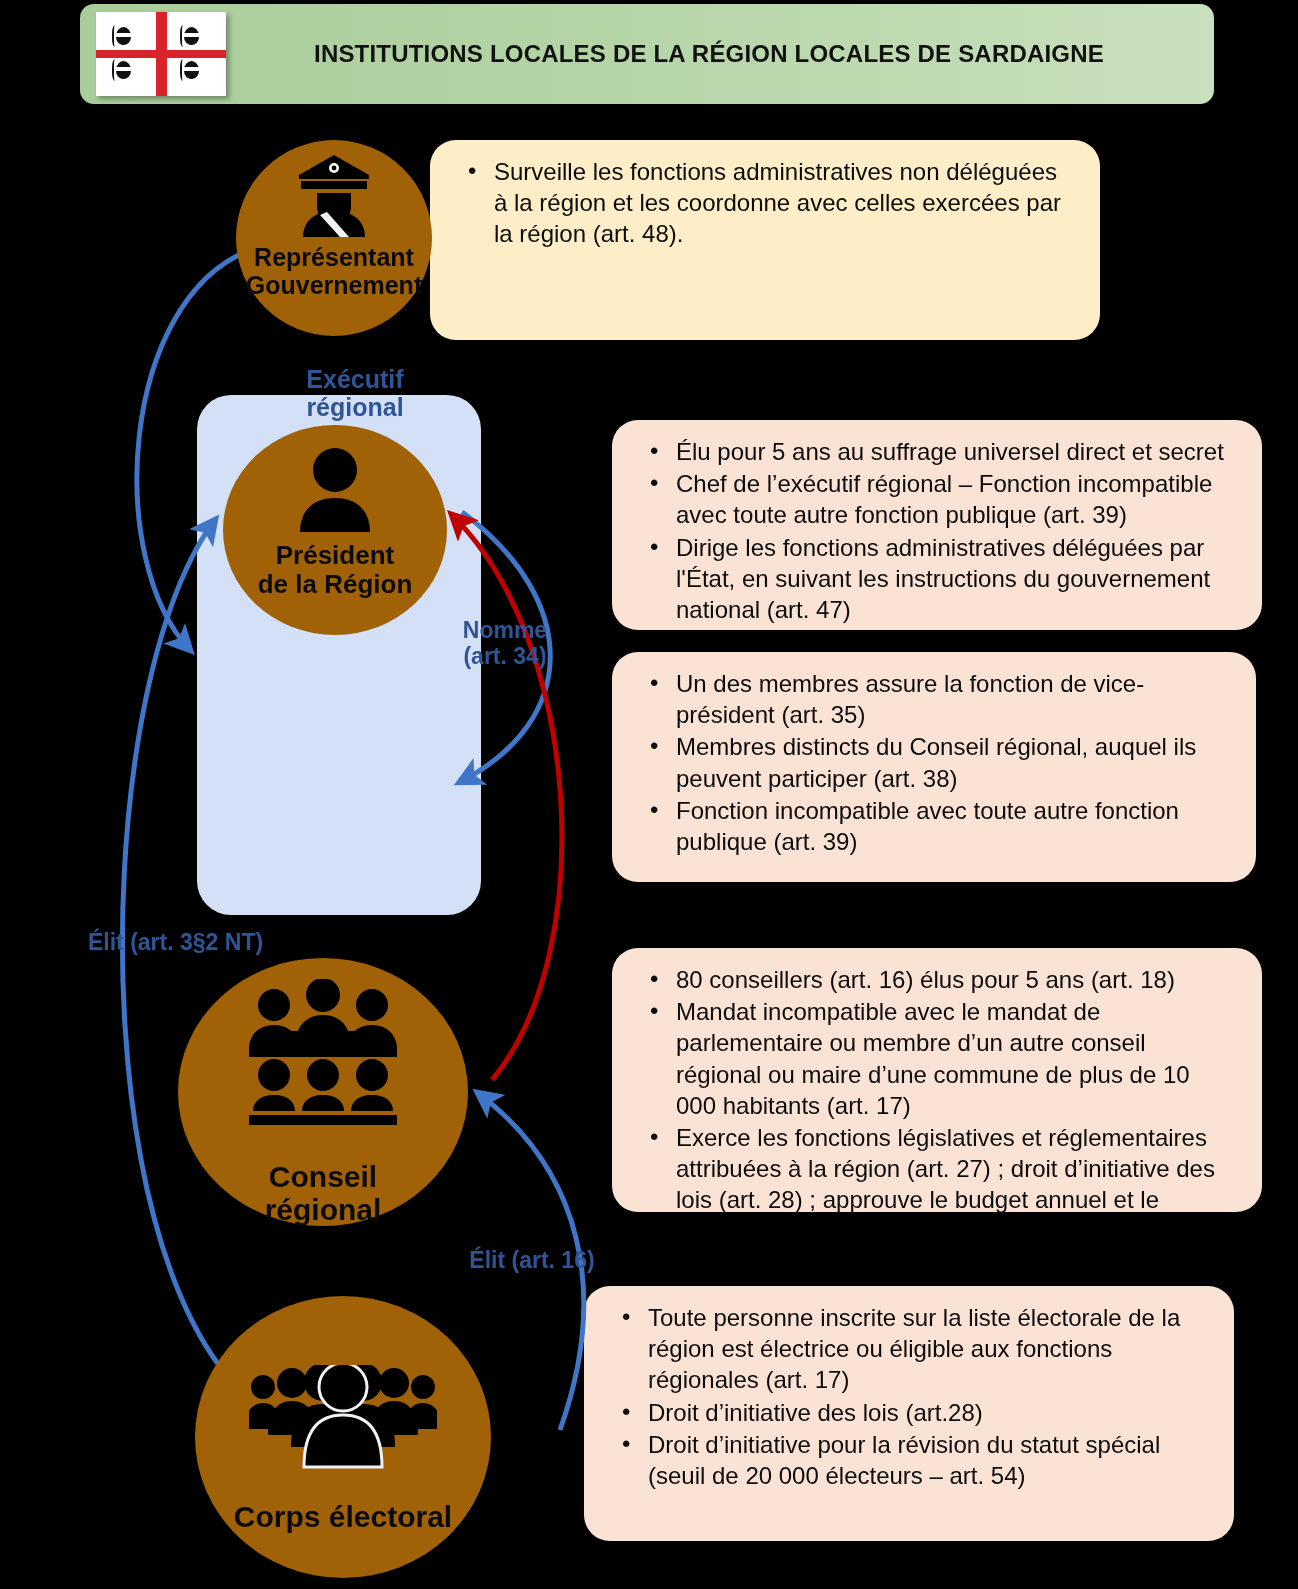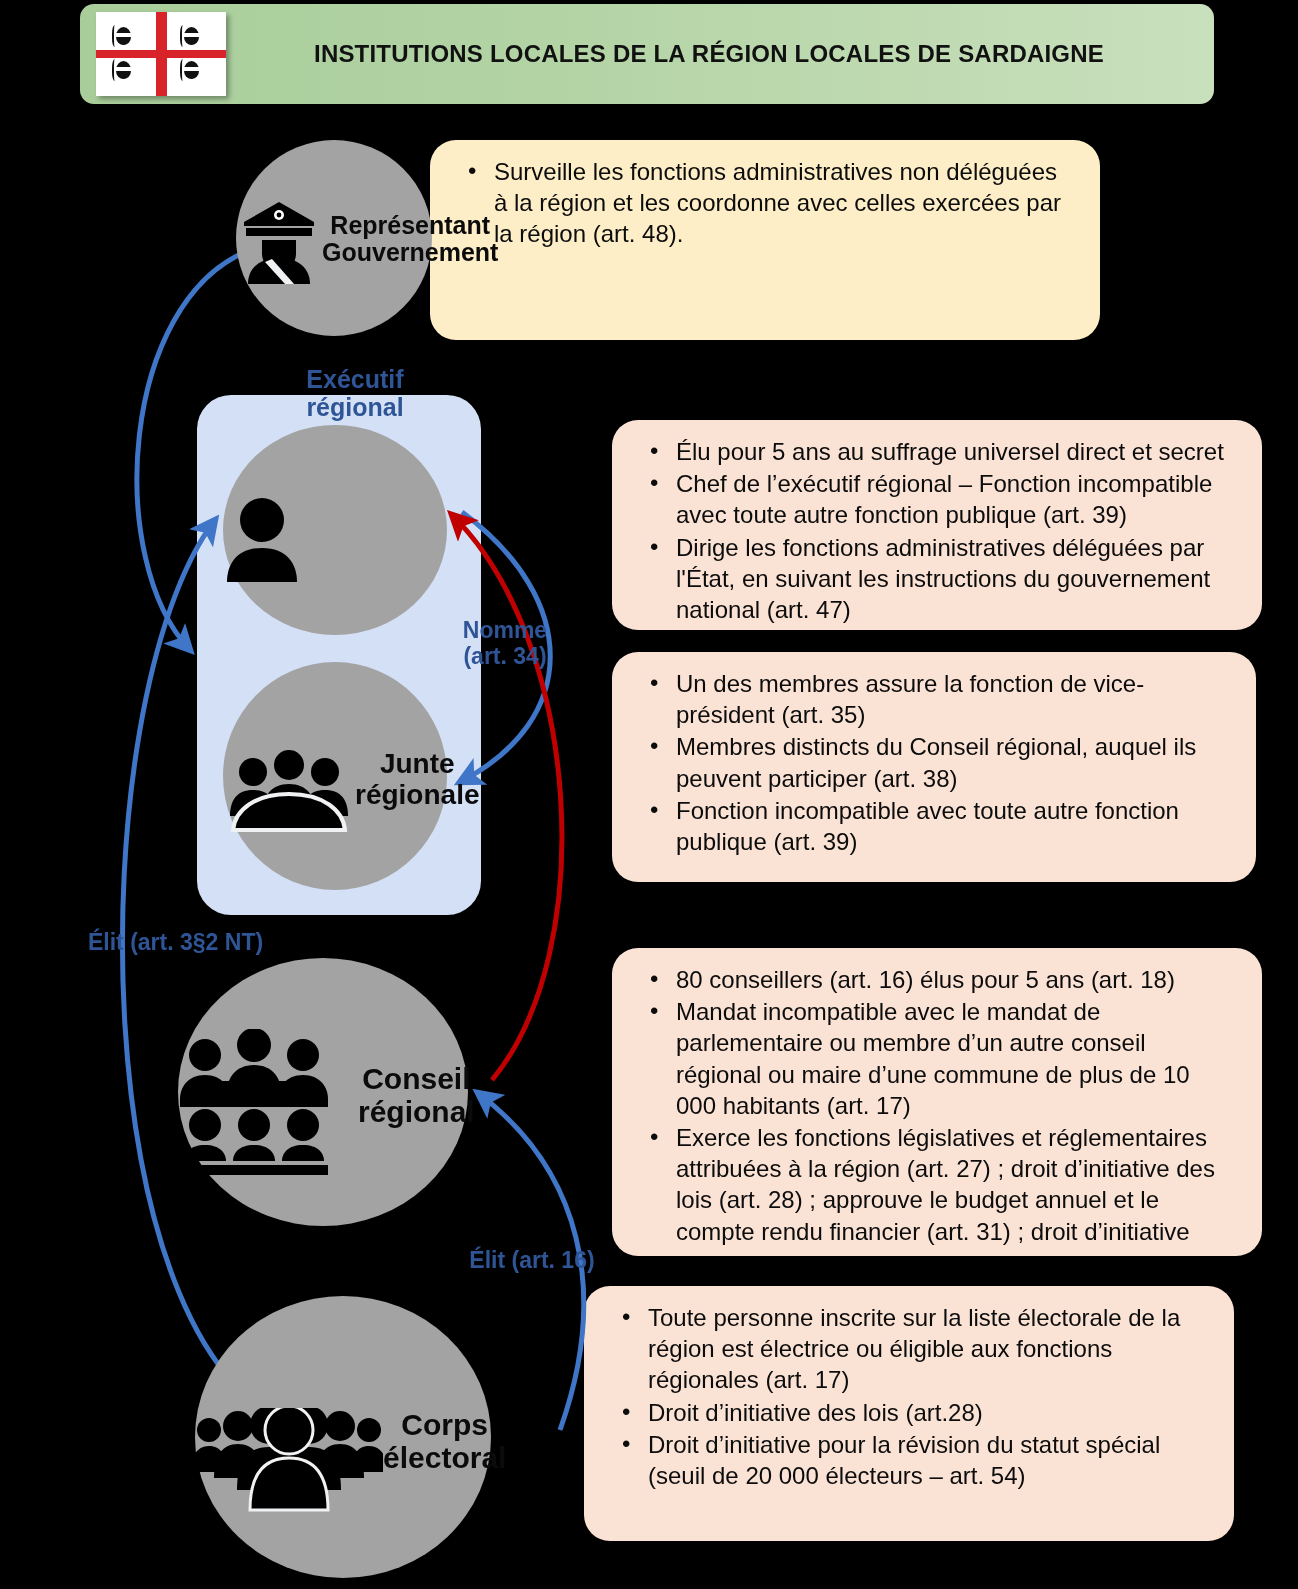--- a/index.html
+++ b/index.html
@@ -30,32 +30,32 @@
   .panel{position:absolute;border-radius:26px;overflow:hidden;}
   .panel .inner{padding:16px 32px 16px 34px;}
   .panel ul{margin:0;padding:0;list-style:none;}
   .panel li{position:relative;padding-left:30px;margin-bottom:1px;
             font-size:24px;line-height:1.30;color:#0c0c0c;}
   .panel li:before{content:"•";position:absolute;left:4px;top:-1px;font-size:24px;}
 
   .panel-gov{left:430px;top:140px;width:670px;height:200px;background:#fdeec7;}
   .panel-pres{left:612px;top:420px;width:650px;height:210px;background:#fae2d5;}
   .panel-junte{left:612px;top:652px;width:644px;height:230px;background:#fae2d5;}
-  .panel-conseil{left:612px;top:948px;width:650px;height:308px;background:#fae2d5;}
+  .panel-conseil{left:612px;top:948px;width:650px;height:264px;background:#fae2d5;}
   .panel-corps{left:584px;top:1286px;width:650px;height:255px;background:#fae2d5;}
 
   
   .exec-box{position:absolute;left:197px;top:395px;width:284px;height:520px;
             background:#d3e0f5;border-radius:34px;}
   .exec-label{position:absolute;left:250px;top:365px;width:210px;text-align:center;
               font-size:25px;font-weight:bold;color:#2f5597;line-height:1.12;z-index:6;}
 
   
-  .node{position:absolute;border-radius:50%;background:#a3a3a3;
-        display:flex;flex-direction:row;align-items:center;justify-content:flex-start;
+  .node{position:absolute;border-radius:50%;background:#a16207;
+        display:flex;flex-direction:column;align-items:center;justify-content:flex-start;
         z-index:4;}
   .node .ico{display:flex;align-items:center;justify-content:center;}
   .node .cap{text-align:center;font-weight:bold;color:#0b0b0b;line-height:1.10;}
 
   .n-gov{left:236px;top:140px;width:196px;height:196px;}
   .n-gov .ico{height:96px;margin-top:6px;}
   .n-gov .cap{font-size:25px;margin-top:2px;}
 
   .n-pres{left:223px;top:425px;width:224px;height:210px;}
   .n-pres .ico{height:92px;margin-top:18px;}
@@ -222,39 +222,26 @@
     </div>
   </div>
 
   <div class="node n-pres">
     <div class="ico">
       <svg width="78" height="86" viewBox="0 0 78 86">
         <circle cx="39" cy="24" r="22" fill="#000"></circle>
         <path d="M39 52 C14 52 4 68 4 86 h70 C74 68 64 52 39 52 z" fill="#000"></path>
       </svg>
     </div>
-  </div>
-
-  <div class="node n-junte">
-    <div class="ico">
-      <svg width="132" height="86" viewBox="0 0 132 86">
-        <circle cx="30" cy="26" r="14" fill="#000"></circle>
-        <path d="M30 44 C14 44 7 54 7 70 h46 C53 54 46 44 30 44 z" fill="#000"></path>
-        <circle cx="102" cy="26" r="14" fill="#000"></circle>
-        <path d="M102 44 C86 44 79 54 79 70 h46 C125 54 118 44 102 44 z" fill="#000"></path>
-        <circle cx="66" cy="19" r="15" fill="#000"></circle>
-        <path d="M66 38 C48 38 40 50 40 66 h52 C92 50 84 38 66 38 z" fill="#000"></path>
-        <path d="M66 48 C32 48 12 64 10 84 h112 C120 64 100 48 66 48 z" fill="#000" stroke="#f0f1f3" stroke-width="4"></path>
-      </svg>
-    </div>
-    <div class="cap">
-      <div>Junte</div>
-      <div>régionale</div>
-    </div>
-  </div>
+    <div class="cap">
+      <div>Président</div>
+      <div>de la Région</div>
+    </div>
+  </div>
+
 
   <div class="node n-conseil">
     <div class="ico">
       <svg width="152" height="146" viewBox="0 0 152 146">
 
         <circle cx="27" cy="26" r="16" fill="#000"></circle>
         <circle cx="76" cy="16" r="17" fill="#000"></circle>
         <circle cx="125" cy="26" r="16" fill="#000"></circle>
         <path d="M27 46 C10 46 2 58 2 70 h50 C52 58 44 46 27 46 z" fill="#000"></path>
         <path d="M125 46 C108 46 100 58 100 70 h50 C150 58 142 46 125 46 z" fill="#000"></path>

